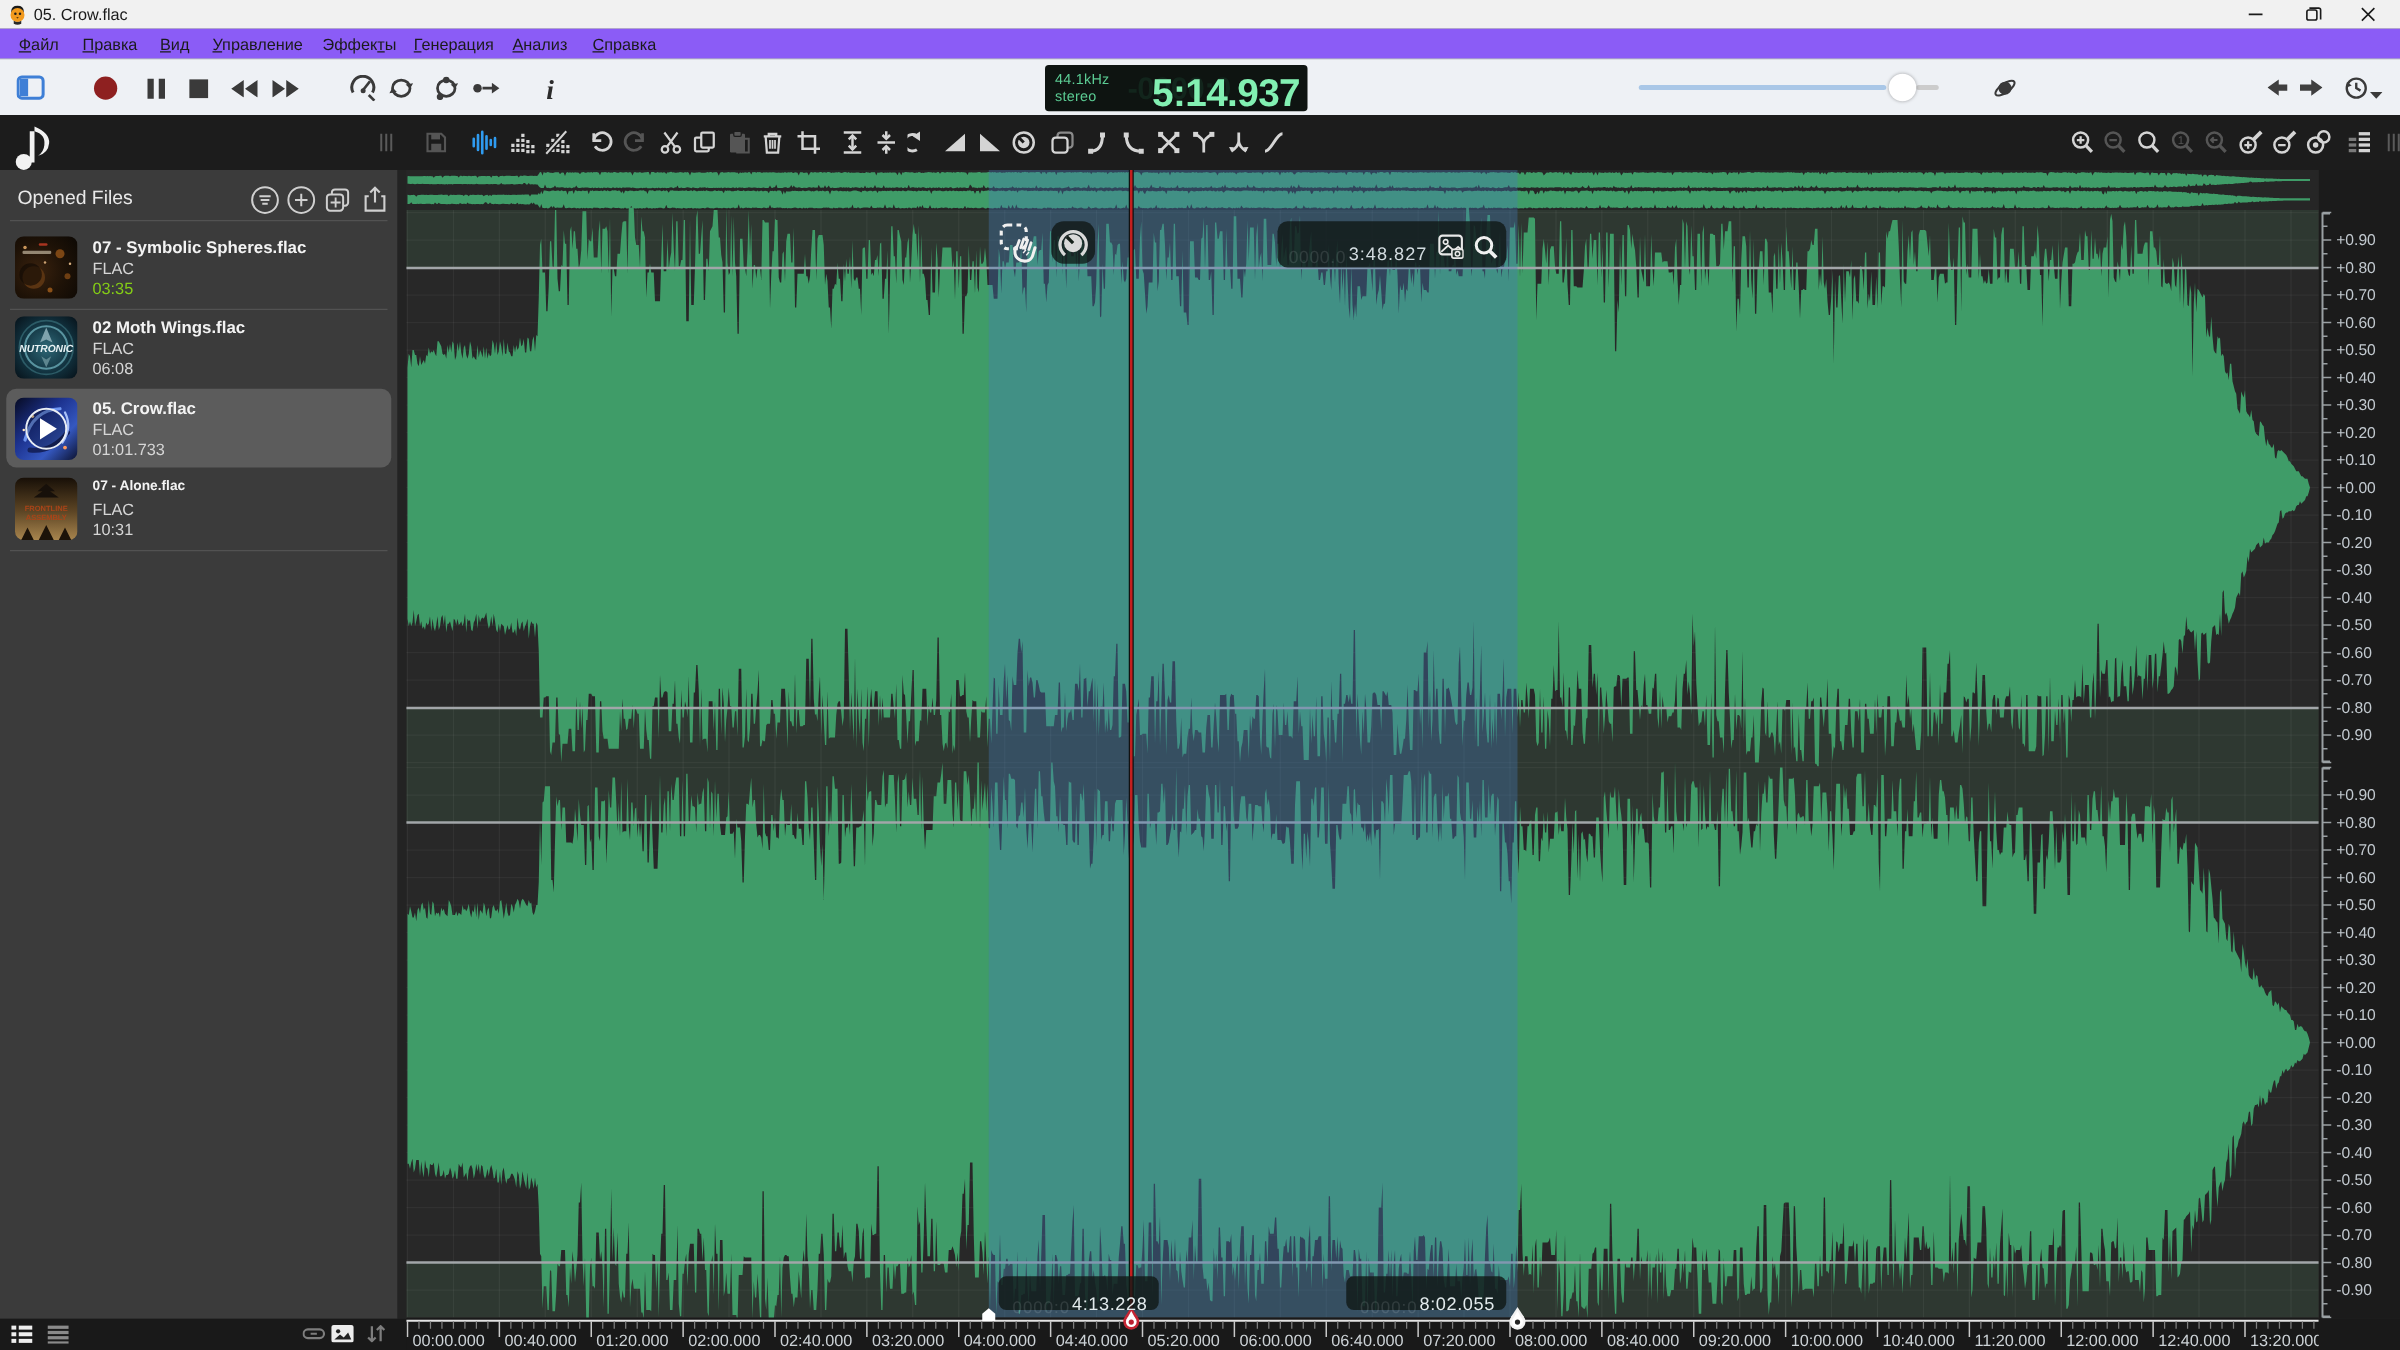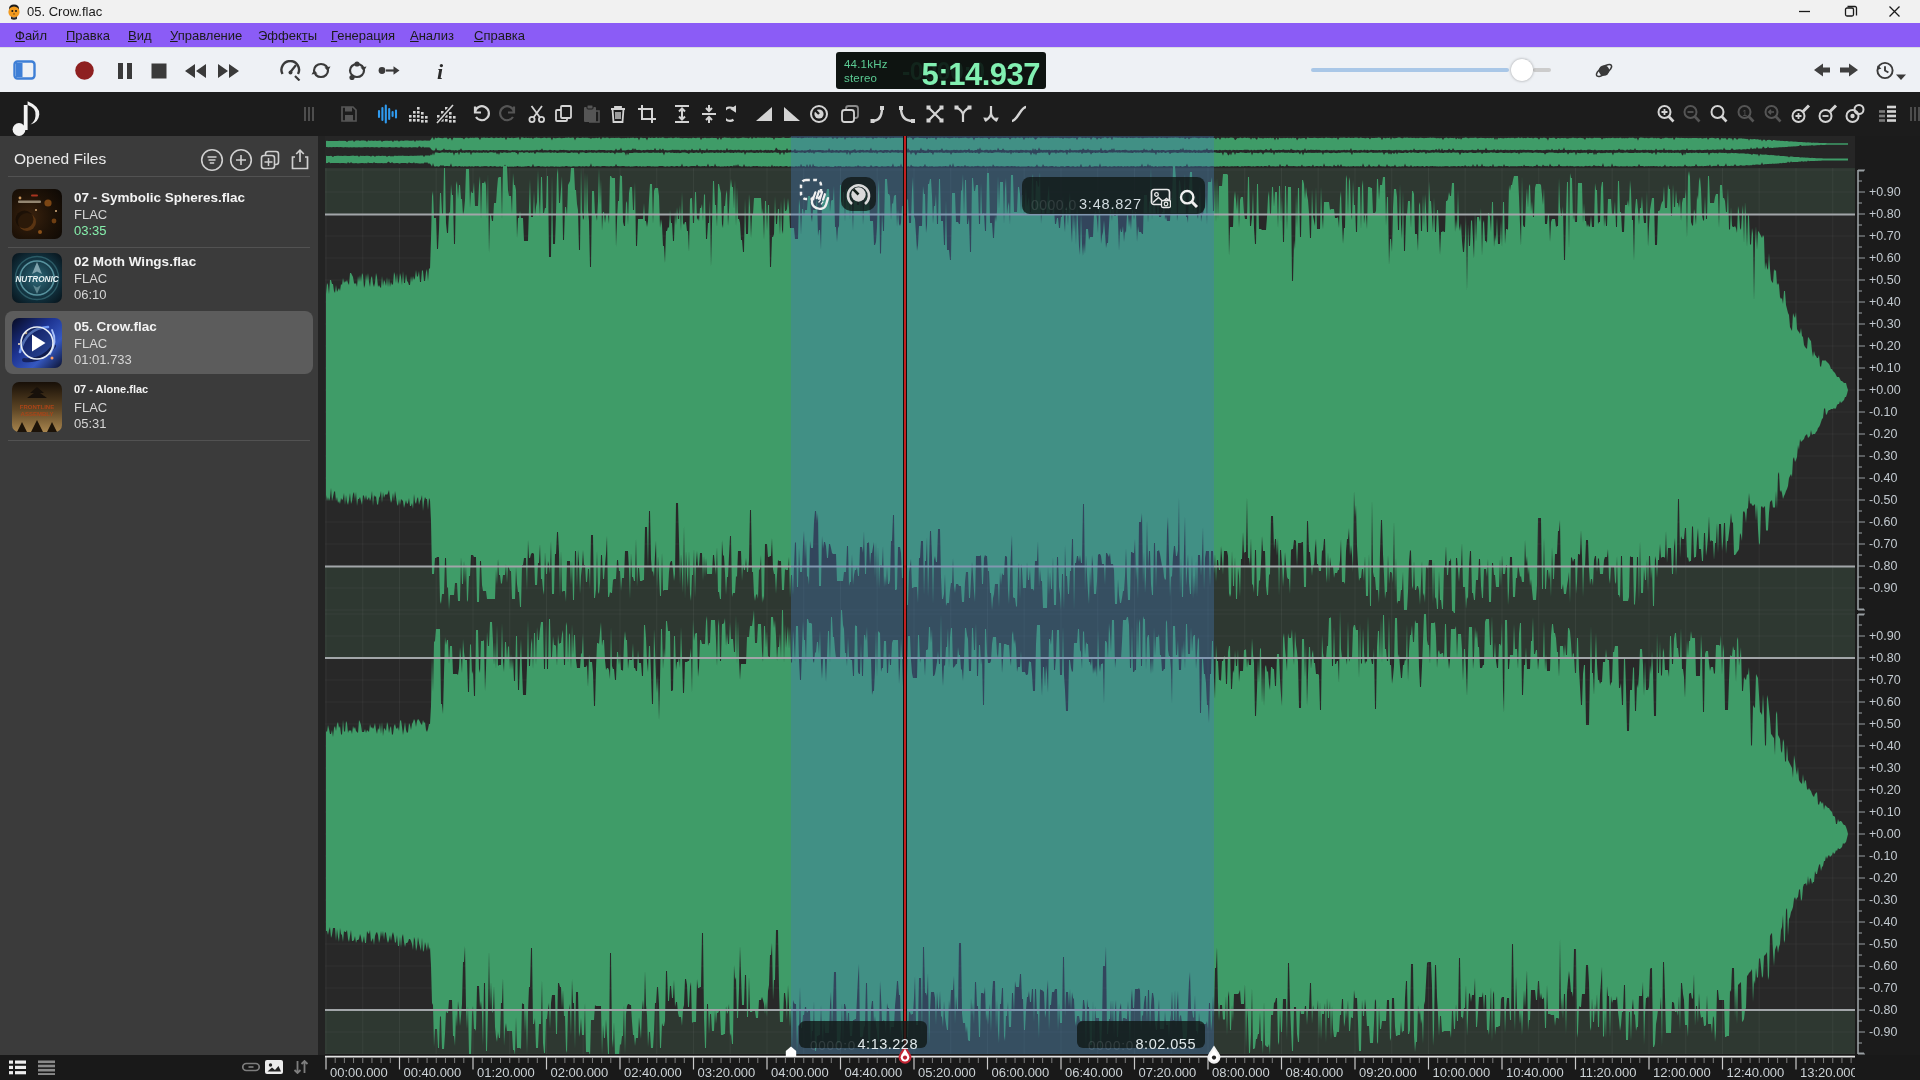--- a/index.html
+++ b/index.html
@@ -359,40 +359,40 @@
         <circle cx="42" cy="32" r="2.4" fill="#6e3e12"></circle>
         <circle cx="28" cy="43" r="2" fill="#8a5018"></circle>
         <circle cx="8" cy="9" r="1.4" fill="#c9955a"></circle>
         <circle cx="44" cy="22" r="1" fill="#d8b080"></circle>
         <circle cx="24" cy="21" r="1" fill="#caa070"></circle>
         <rect x="6" y="11.5" width="23" height="2.6" rx="1" fill="#b9ac96" fill-opacity="0.75"></rect>
         <rect x="19" y="5.5" width="7" height="2" rx="1" fill="#a83420"></rect>
       </svg></div>
 <div style="position:absolute;left:74px;top:54px;font-size:13.5px;font-weight:bold;color:#f3f3f3;white-space:nowrap">07 - Symbolic Spheres.flac</div>
 <div style="position:absolute;left:74px;top:71px;font-size:13px;color:#d6d6d6">FLAC</div>
-<div style="position:absolute;left:74px;top:87px;font-size:13px;color:#86efac">03:35</div>
+<div style="position:absolute;left:74px;top:87px;font-size:13px;color:#84cc16">03:35</div>
 <div class="sep" style="top:111px"></div>
 <div style="position:absolute;left:12px;top:117px;width:50px;height:50px"><svg width="50" height="50" viewBox="0 0 50 50" style="">
         <defs>
           <radialGradient id="g2" cx="0.5" cy="0.5" r="0.72">
             <stop offset="0" stop-color="#2e6877"></stop>
             <stop offset="0.55" stop-color="#123340"></stop>
             <stop offset="1" stop-color="#060f16"></stop>
           </radialGradient>
         </defs>
         <rect width="50" height="50" rx="7" fill="url(#g2)"></rect>
         <circle cx="25" cy="25" r="17" fill="none" stroke="#58939f" stroke-width="1.6"></circle>
         <circle cx="25" cy="25" r="21.5" fill="none" stroke="#2c5b66" stroke-width="1.4"></circle>
         <path d="M25 9 L30 21 L25 18.5 L20 21 Z" fill="#7fa3ad"></path>
         <path d="M25 41 L29 32 L25 34.5 L21 32 Z" fill="#5d868f"></path>
         <text x="25" y="28.5" font-family="Liberation Sans" font-size="8.2" font-style="italic" font-weight="bold" fill="#e8f2f4" text-anchor="middle">NUTRONIC</text>
       </svg></div>
 <div style="position:absolute;left:74px;top:118px;font-size:13.5px;font-weight:bold;color:#f3f3f3;white-space:nowrap">02 Moth Wings.flac</div>
 <div style="position:absolute;left:74px;top:135px;font-size:13px;color:#d6d6d6">FLAC</div>
-<div style="position:absolute;left:74px;top:151px;font-size:13px;color:#d6d6d6">06:10</div>
+<div style="position:absolute;left:74px;top:151px;font-size:13px;color:#d6d6d6">06:08</div>
 <div style="position:absolute;left:5px;top:175px;width:308px;height:63px;background:#5c5c5c;border-radius:8px"></div>
 <div style="position:absolute;left:12px;top:182px;width:50px;height:50px"><svg width="50" height="50" viewBox="0 0 50 50" style="">
         <defs>
           <linearGradient id="g3" x1="0" y1="0" x2="1" y2="1">
             <stop offset="0" stop-color="#070b22"></stop>
             <stop offset="0.4" stop-color="#1d3390"></stop>
             <stop offset="0.7" stop-color="#3558c0"></stop>
             <stop offset="1" stop-color="#0c1230"></stop>
           </linearGradient>
         </defs>
@@ -418,21 +418,21 @@
           </linearGradient>
         </defs>
         <rect width="50" height="50" rx="7" fill="url(#g4)"></rect>
         <path d="M25 5 L32 11 L28 11 L35 16 L15 16 L22 11 L18 11 Z" fill="#17100a"></path>
         <text x="25" y="27" font-family="Liberation Sans" font-size="6" font-weight="bold" fill="#aa4418" text-anchor="middle">FRONTLINE</text>
         <text x="25" y="34" font-family="Liberation Sans" font-size="6" font-weight="bold" fill="#aa4418" text-anchor="middle">ASSEMBLY</text>
         <path d="M5 50 L10 40 L15 50 M19 50 L25 38 L31 50 M35 50 L40 40 L45 50" fill="#1c1309"></path>
       </svg></div>
 <div style="position:absolute;left:74px;top:247px;font-size:11px;font-weight:bold;color:#f3f3f3;white-space:nowrap">07 - Alone.flac</div>
 <div style="position:absolute;left:74px;top:264px;font-size:13px;color:#d6d6d6">FLAC</div>
-<div style="position:absolute;left:74px;top:280px;font-size:13px;color:#d6d6d6">05:31</div>
+<div style="position:absolute;left:74px;top:280px;font-size:13px;color:#d6d6d6">10:31</div>
 <div class="sep" style="top:304px"></div>
   </div>
 <div id="splitter"></div>
 <div id="rightcol">
     <div style="position:absolute;left:0;top:0"><svg id="scale" width="65" height="919" viewBox="0 0 65 919">
 <path d="M9 34.8H3V473.2H9" stroke="#9aa0a3" stroke-width="1.6" fill="none"></path>
 <path d="M3 474.0H10 M3 463.0H7 M3 452.0H10 M3 441.0H7 M3 430.0H10 M3 419.0H7 M3 408.0H10 M3 397.0H7 M3 386.0H10 M3 375.0H7 M3 364.0H10 M3 353.0H7 M3 342.0H10 M3 331.0H7 M3 320.0H10 M3 309.0H7 M3 298.0H10 M3 287.0H7 M3 276.0H10 M3 265.0H7 M3 254.0H10 M3 243.0H7 M3 232.0H10 M3 221.0H7 M3 210.0H10 M3 199.0H7 M3 188.0H10 M3 177.0H7 M3 166.0H10 M3 155.0H7 M3 144.0H10 M3 133.0H7 M3 122.0H10 M3 111.0H7 M3 100.0H10 M3 89.0H7 M3 78.0H10 M3 67.0H7 M3 56.0H10 M3 45.0H7 M3 34.0H10" stroke="#9aa0a3" stroke-width="1.2"></path>
 <text x="14" y="456.3" font-family="Liberation Sans" font-size="12.5" fill="#c2c9cf">-0.90</text>
 <text x="14" y="434.3" font-family="Liberation Sans" font-size="12.5" fill="#c2c9cf">-0.80</text>
 <text x="14" y="412.3" font-family="Liberation Sans" font-size="12.5" fill="#c2c9cf">-0.70</text>

